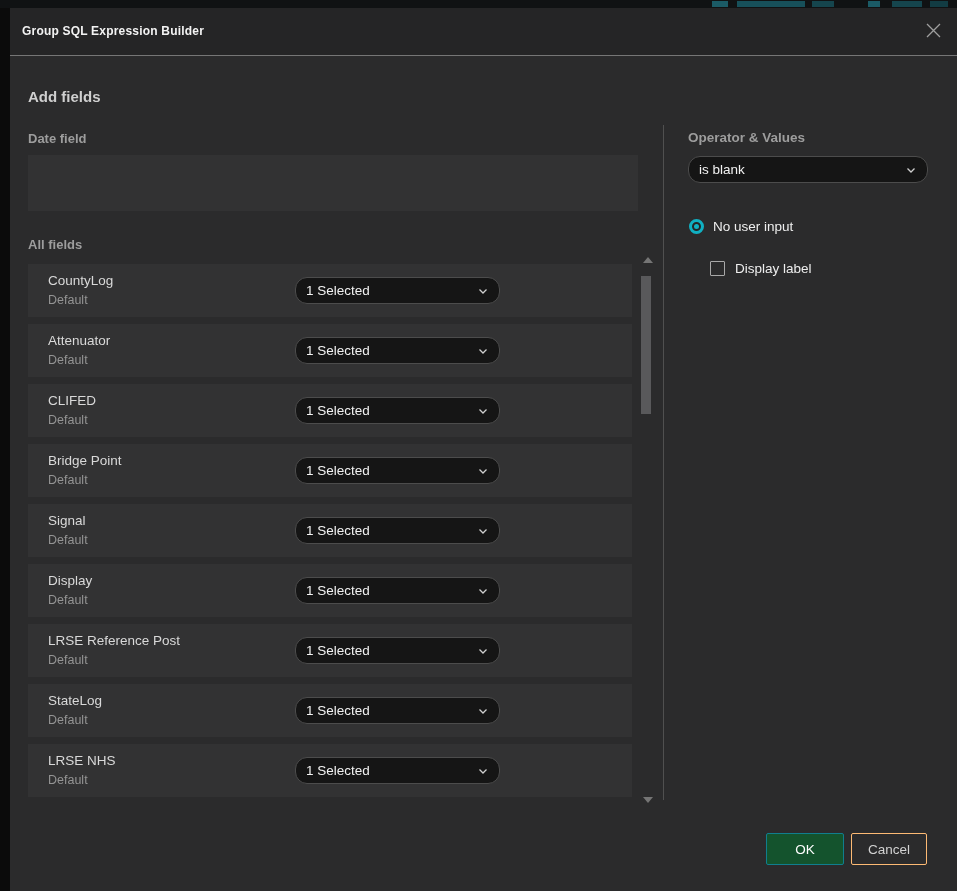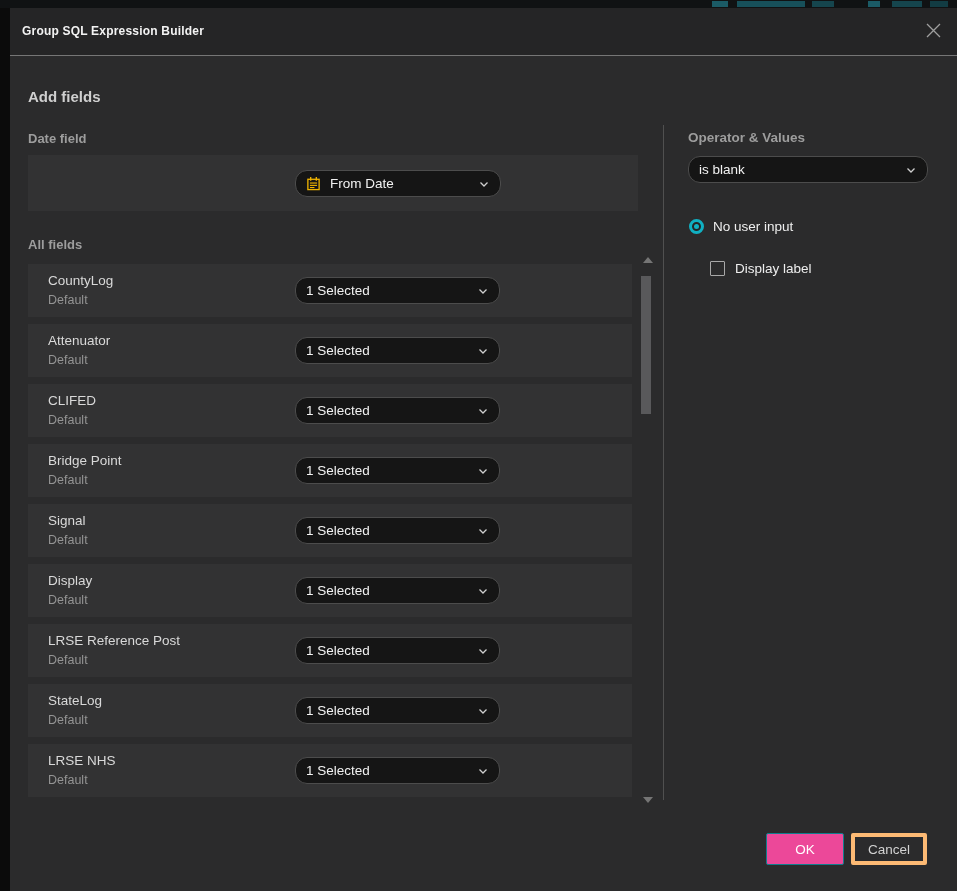--- a/index.html
+++ b/index.html
@@ -51,21 +51,21 @@
   .lbl-all-fields { left:18px; top:229px; }
 
   .main-panel {
     position:absolute; left:18px; top:147px; width:610px; height:56px;
     background:#323233;
   }
   .dropdown {
     position:absolute; height:27px; background:#151515;
     border:1px solid #4c4c4c; border-radius:12px;
     display:flex; align-items:center; padding:0 10px; cursor:pointer;
-    color:#f2f2f2; font-size:13.5px;
+    color:#f2f2f2; font-size:13.5px;gap:28px;
   }
   .dd-value { flex:1; white-space:nowrap; overflow:hidden; }
   .dd-chev { display:flex; align-items:center; margin-left:8px; }
   .dd-layer { left:12px; top:15px; width:240px; }
   .dd-field { left:267px; top:15px; width:206px; }
   .cal-icon { display:flex; align-items:center; margin-right:9px; }
 
   .fields-list { position:absolute; left:0; top:0; }
   .field-row {
     position:absolute; left:18px; width:604px; height:53px; background:#323233;
@@ -131,24 +131,24 @@
   }
   .check-label { margin-left:10px; color:#eeeeee; font-size:13.5px; }
 
   
   .btn {
     position:absolute; top:825px; height:32px; border-radius:2px;
     font-size:13.5px; display:flex; align-items:center; justify-content:center;
     cursor:pointer; font-family:"Liberation Sans", sans-serif;
   }
   .btn-ok {
-    left:756px; width:78px; background:#ec4899; color:#ffffff; border:1px solid #107e8e;
+    left:756px; width:78px; background:#14532d; color:#ffffff; border:1px solid #107e8e;
   }
   .btn-cancel {
-    left:841px; width:76px; background:transparent; color:#d2d2d2; border:4px solid #fdba74;
+    left:841px; width:76px; background:transparent; color:#d2d2d2; border:1px solid #fdba74;
   }
 </style>
 </head>
 <body>
 
 <div class="page">
 
   <div class="peek-strip">
     <div class="peek-frag pf1"></div>
     <div class="peek-frag pf2"></div>
@@ -170,38 +170,20 @@
         </span>
       </button>
     </div>
     <div class="header-divider"></div>
 
     <div class="h-add-fields">Add fields</div>
 
     <div class="sub-label lbl-main-field">Date field</div>
 
     <div class="main-panel">
-      <div class="dropdown dd-field">
-        <span class="cal-icon">
-          <svg width="15" height="15" viewBox="0 0 16 16">
-            <rect x="2" y="3.5" width="12" height="11" fill="none" stroke="#f0b400" stroke-width="1.4"></rect>
-            <line x1="5" y1="1" x2="5" y2="5" stroke="#f0b400" stroke-width="1.4"></line>
-            <line x1="11" y1="1" x2="11" y2="5" stroke="#f0b400" stroke-width="1.4"></line>
-            <line x1="4.2" y1="7.5" x2="11.8" y2="7.5" stroke="#f0b400" stroke-width="1.2"></line>
-            <line x1="4.2" y1="10" x2="11.8" y2="10" stroke="#f0b400" stroke-width="1.2"></line>
-            <line x1="4.2" y1="12.3" x2="9" y2="12.3" stroke="#f0b400" stroke-width="1.2"></line>
-          </svg>
-        </span>
-        <span class="dd-value">From Date</span>
-        <span class="dd-chev">
-          <svg width="12" height="12" viewBox="0 0 12 12">
-              <path d="M2.5 4.5 L6 8 L9.5 4.5" fill="none" stroke="#cfcfcf" stroke-width="1.3"></path>
-            </svg>
-        </span>
-      </div>
     </div>
 
     <div class="sub-label lbl-all-fields">All fields</div>
 
     <div class="fields-list">
 
       <div class="field-row">
         <span class="fr-name">CountyLog</span>
         <span class="fr-sub">Default</span>
         <div class="dropdown fr-dd">

